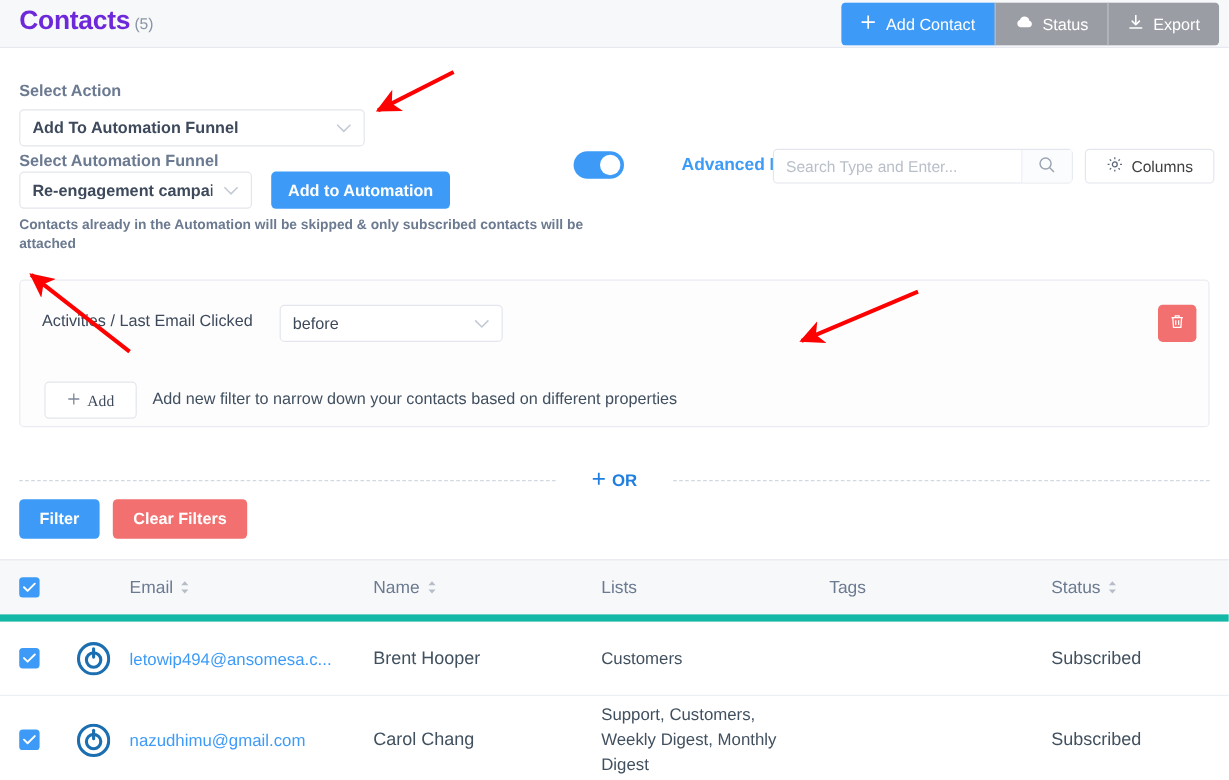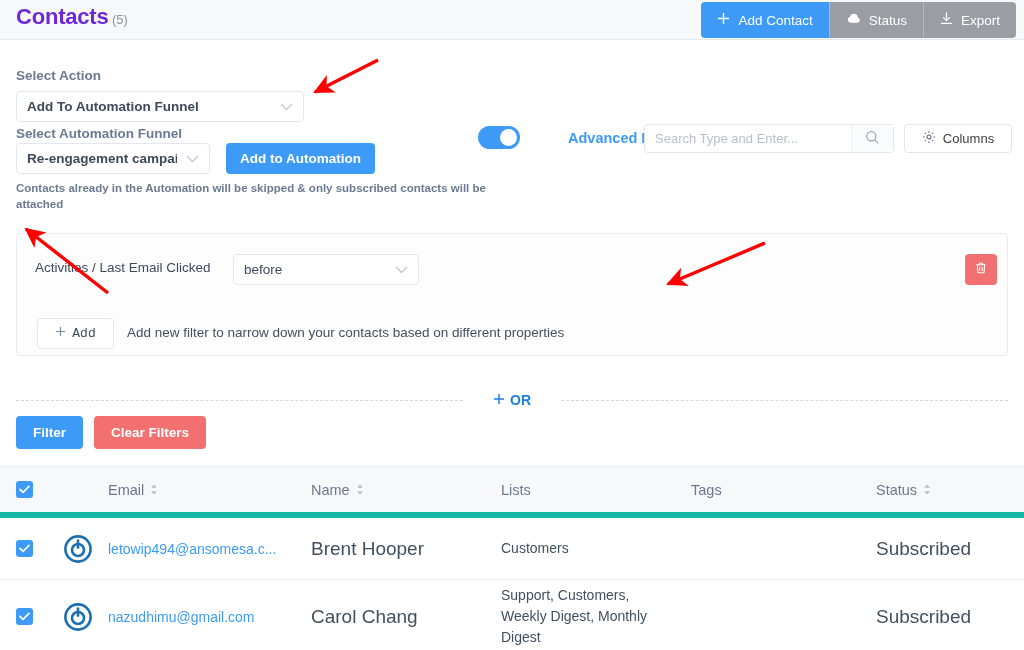--- a/index.html
+++ b/index.html
@@ -125,21 +125,21 @@
   }
   #delete-filter-btn {
     position: absolute; left: 948px; top: 20px; width: 32px; height: 31px;
     background: #f2706f; border: none; border-radius: 4px; cursor: pointer;
     display: flex; align-items: center; justify-content: center;
   }
   #add-filter-btn {
     position: absolute; left: 20px; top: 84px; width: 77px; height: 31px;
     background: #fff; border: 1px solid #e3e6ec; border-radius: 4px;
     display: flex; align-items: center; justify-content: center; gap: 6px;
-    font-size: 13px; color: #3e4a5b; cursor: pointer; font-family: Liberation Mono, monospace;
+    font-size: 13px; color: #3e4a5b; cursor: pointer; font-family: Liberation Serif, serif;
   }
   #add-filter-hint {
     position: absolute; left: 110px; top: 91px;
     font-size: 13.5px; color: #41505f;
   }
 
   
   #or-divider {
     position: absolute; left: 16px; top: 390px; width: 992px; height: 20px;
     display: flex; align-items: center; gap: 16px;
@@ -190,21 +190,21 @@
   }
   .cb svg { display: block; }
   .row {
     min-height: 62px; border-bottom: 1px solid #eceff3; align-items: center;
   }
   .row.r2 { min-height: 74px; }
   .email-link {
     font-size: 14px; color: #3d9bf7; cursor: pointer; white-space: nowrap;
     overflow: hidden; text-overflow: ellipsis; display: block; max-width: 195px;
   }
-  .cell-txt { font-size: 19px; color: #41505f; line-height: 21px; }
+  .cell-txt { font-size: 15px; color: #41505f; line-height: 21px; }
   .lists-txt { font-size: 14px; color: #41505f; line-height: 21px; padding-right: 18px; }
 
   
   #arrows { position: absolute; left: 0; top: 0; width: 1024px; height: 650px;
             pointer-events: none; }
 </style>
 </head>
 <body>
 
 <div id="app">

